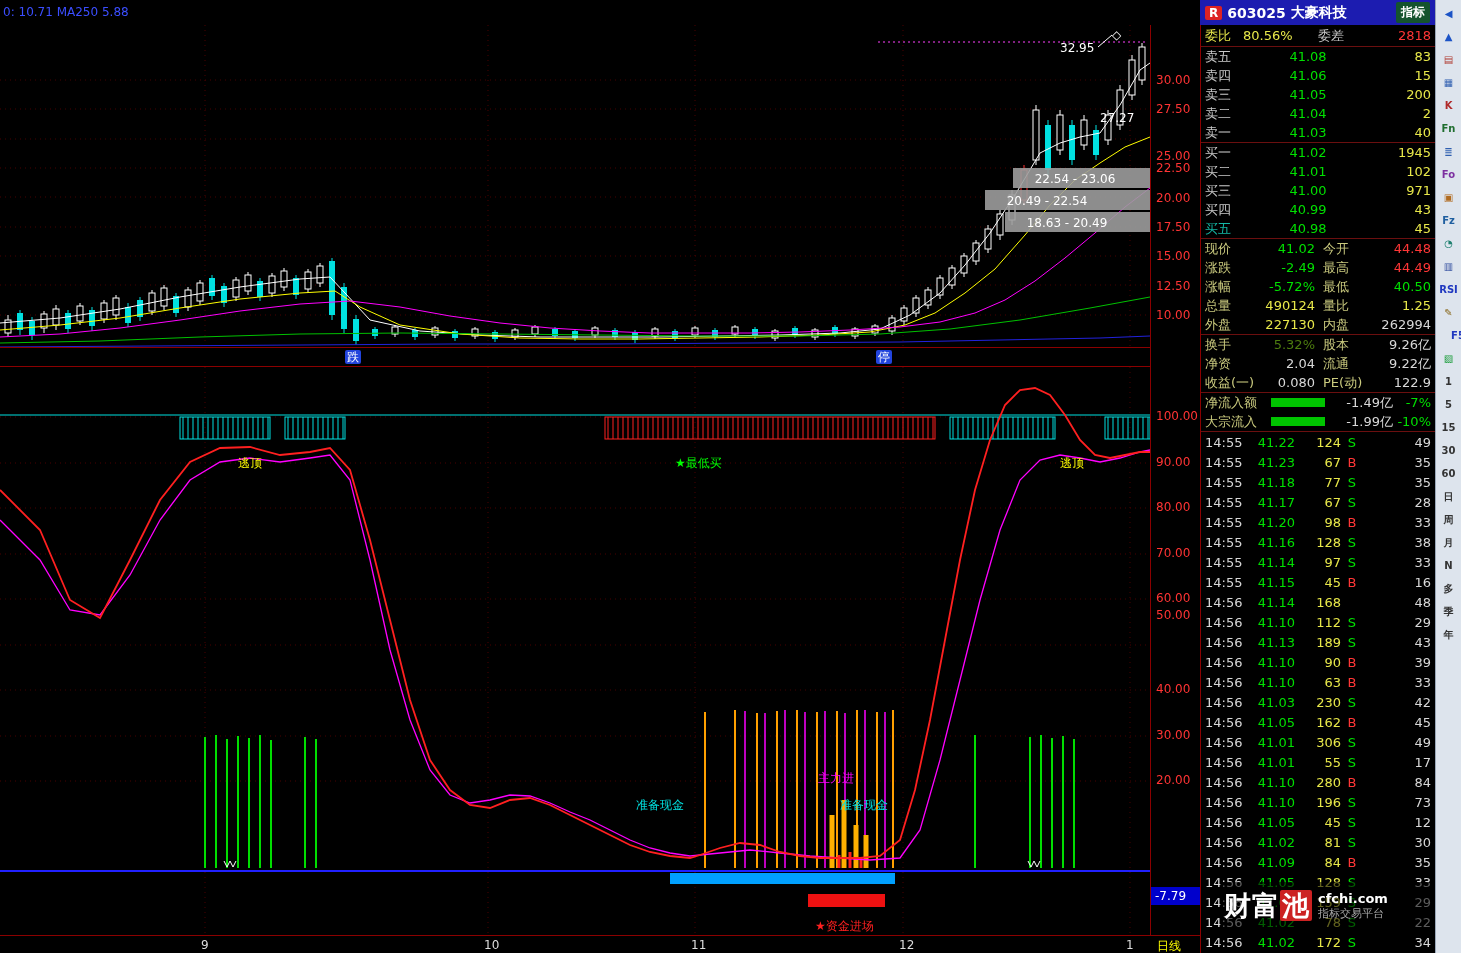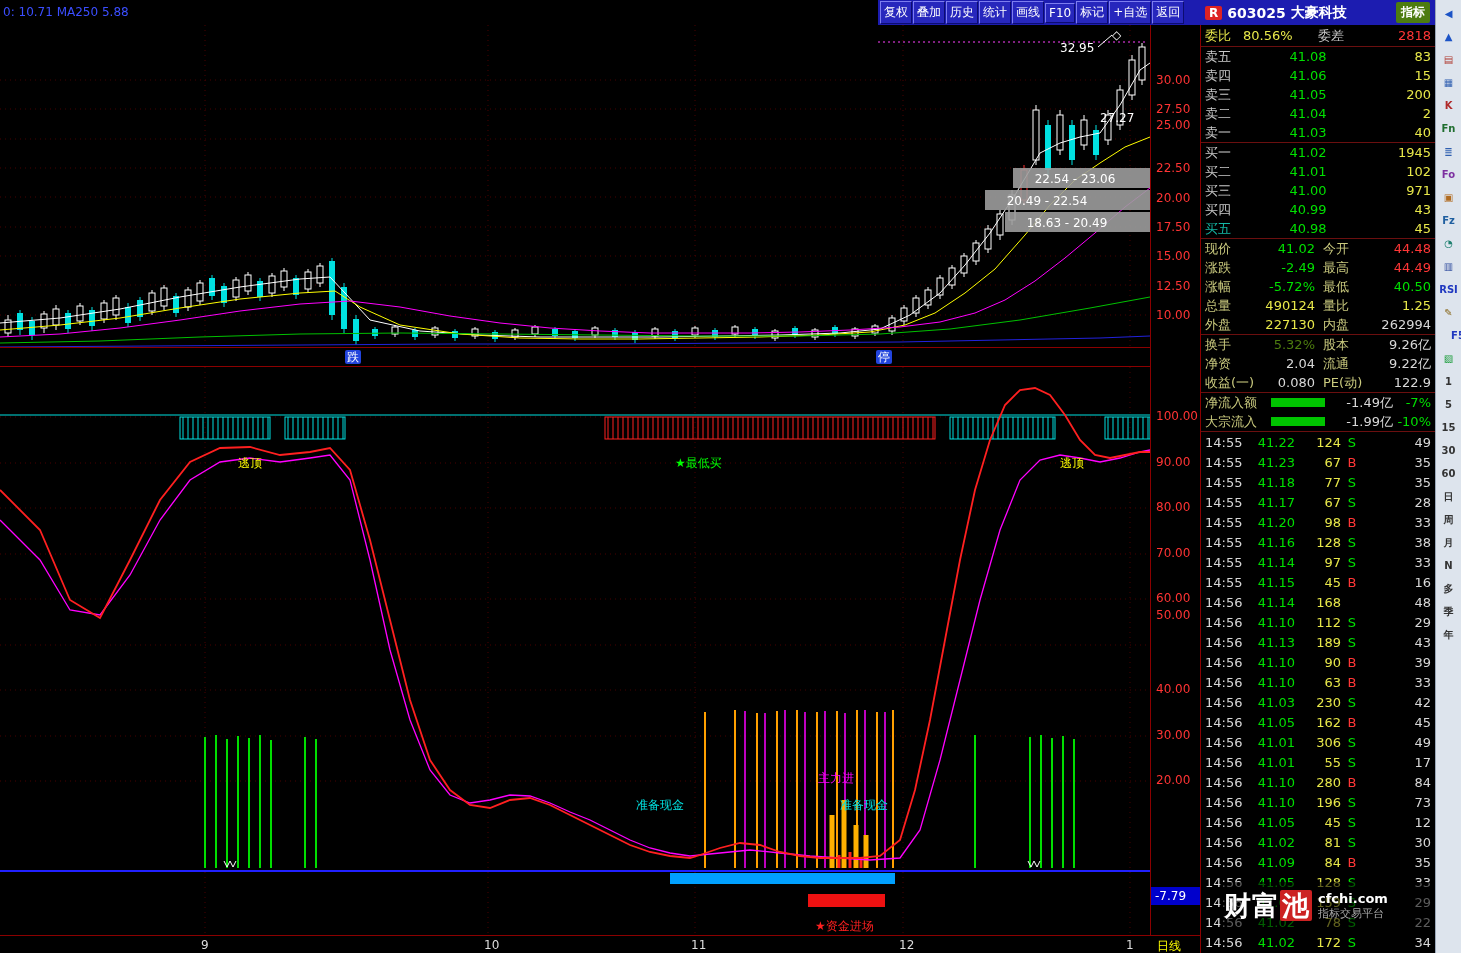--- a/index.html
+++ b/index.html
@@ -6,21 +6,21 @@
   html,body{background:#000}
   body{font-family:"DejaVu Sans","Liberation Sans",sans-serif}
   #app{position:relative;width:1461px;height:953px;background:#000;overflow:hidden}
 
   
   #legend{position:absolute;left:3px;top:5px;font-size:12px;color:#3b4eff;white-space:nowrap}
   #toolbar{position:absolute;left:878px;top:0;width:322px;height:25px;background:#1c1cb0;display:flex;align-items:center;gap:1px;padding:1px 2px}
   .tbtn{flex:0 0 auto;padding:2px 3px;font-size:12px;color:#fff;background:#2727bd;border:1px solid;border-color:#7d7df0 #0c0c70 #0c0c70 #7d7df0;cursor:pointer;white-space:nowrap}
   #stockbar{position:absolute;left:1200px;top:0;width:235px;height:25px;background:#1c1cb0;display:flex;align-items:center;gap:5px;padding:0 5px;color:#fff;font-size:14px;font-weight:bold}
   .rbadge{color:#fff;background:#dd2222;font-size:12px;font-weight:bold;padding:0 4px;border-radius:2px}
-  .indbtn{margin-left:auto;background:#4d7c0f;color:#fff;font-size:12px;font-weight:bold;padding:2px 5px;border-radius:2px;cursor:pointer}
+  .indbtn{margin-left:auto;background:#14532d;color:#fff;font-size:12px;font-weight:bold;padding:2px 5px;border-radius:2px;cursor:pointer}
 
   
   #kline{position:absolute;left:0;top:25px}
   #flagstrip{position:absolute;left:0;top:347px;width:1150px;height:20px;border-top:1px solid #8b0000;border-bottom:1px solid #8b0000}
   .flag{position:absolute;top:2px;font-size:12px;line-height:14px;color:#fff;background:#2244dd;padding:0 2px;border-radius:2px}
   #indicator{position:absolute;left:0;top:367px}
   #timeaxis{position:absolute;left:0;top:935px;width:1200px;height:18px;border-top:1px solid #8b0000;color:#ddd;font-size:12px}
   .tx{position:absolute;top:2px}
   #period{position:absolute;left:1157px;top:2px;color:#ffff00}
 
@@ -60,31 +60,20 @@
 
   svg text{font-family:"DejaVu Sans","Liberation Sans",sans-serif;font-size:12px}
 </style>
 </head>
 <body>
 
 <div id="app">
 
   <div id="legend">0: 10.71  MA250 5.88</div>
 
-  <div id="toolbar">
-      <div class="tbtn">复权</div>
-      <div class="tbtn">叠加</div>
-      <div class="tbtn">历史</div>
-      <div class="tbtn">统计</div>
-      <div class="tbtn">画线</div>
-      <div class="tbtn">F10</div>
-      <div class="tbtn">标记</div>
-      <div class="tbtn">+自选</div>
-      <div class="tbtn">返回</div>
-    </div>
 
   <div id="stockbar">
     <span class="rbadge">R</span>
     <span>603025</span>
     <span>大豪科技</span>
     <span class="indbtn">指标</span>
   </div>
 
   <svg id="kline" width="1150" height="322" viewBox="0 0 1150 322">
       <g>
@@ -503,21 +492,21 @@
       <span class="tx" style="left: 484px;">10</span>
       <span class="tx" style="left: 691px;">11</span>
       <span class="tx" style="left: 899px;">12</span>
       <span class="tx" style="left: 1126px;">1</span>
     </div>
 
   <div id="price-axis">
     <div id="neg-badge">-7.79</div>
   <span class="pl" style="top: 48px;">30.00</span>
       <span class="pl" style="top: 77.4px;">27.50</span>
-      <span class="pl" style="top: 93px; text-align: right;">25.00</span>
+      <span class="pl" style="top: 124px; text-align: right;">25.00</span>
       <span class="pl" style="top: 136.2px;">22.50</span>
       <span class="pl" style="top: 165.6px;">20.00</span>
       <span class="pl" style="top: 195px;">17.50</span>
       <span class="pl" style="top: 224.4px;">15.00</span>
       <span class="pl" style="top: 253.8px;">12.50</span>
       <span class="pl" style="top: 283.2px;">10.00</span>
       <span class="pl" style="top: 384px;">100.00</span>
       <span class="pl" style="top: 429.5px;">90.00</span>
       <span class="pl" style="top: 475px;">80.00</span>
       <span class="pl" style="top: 520.5px;">70.00</span>

